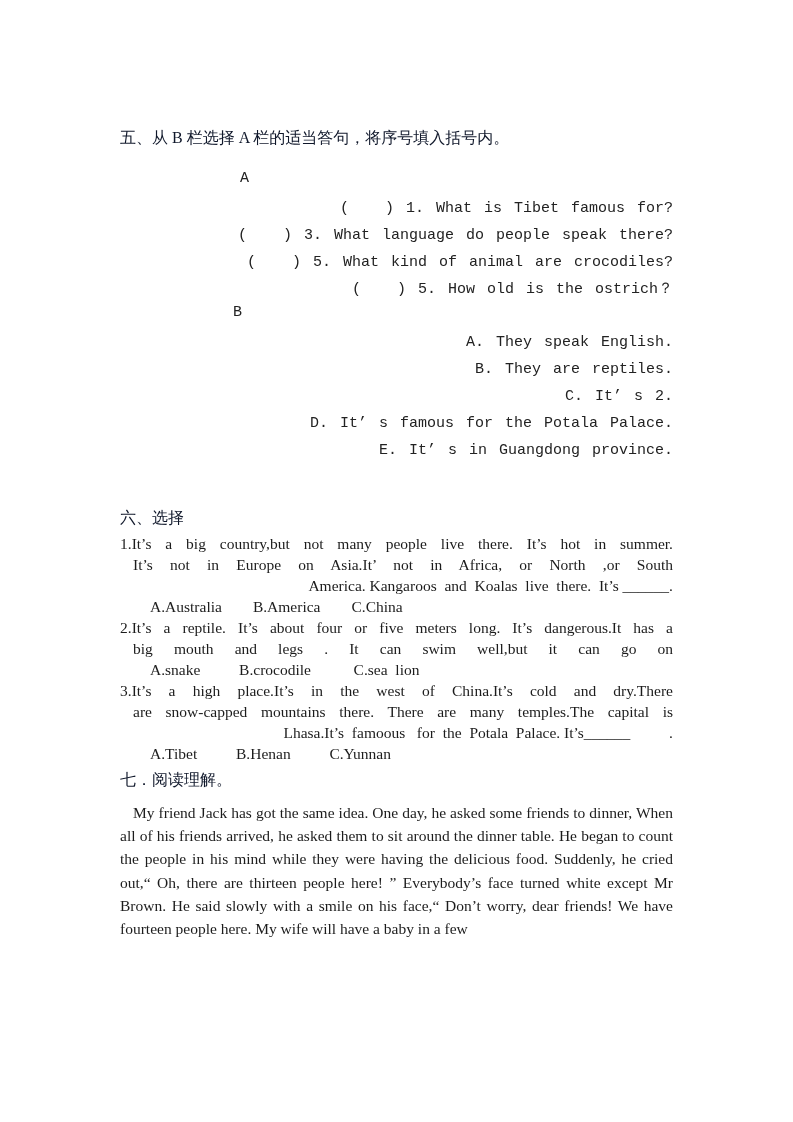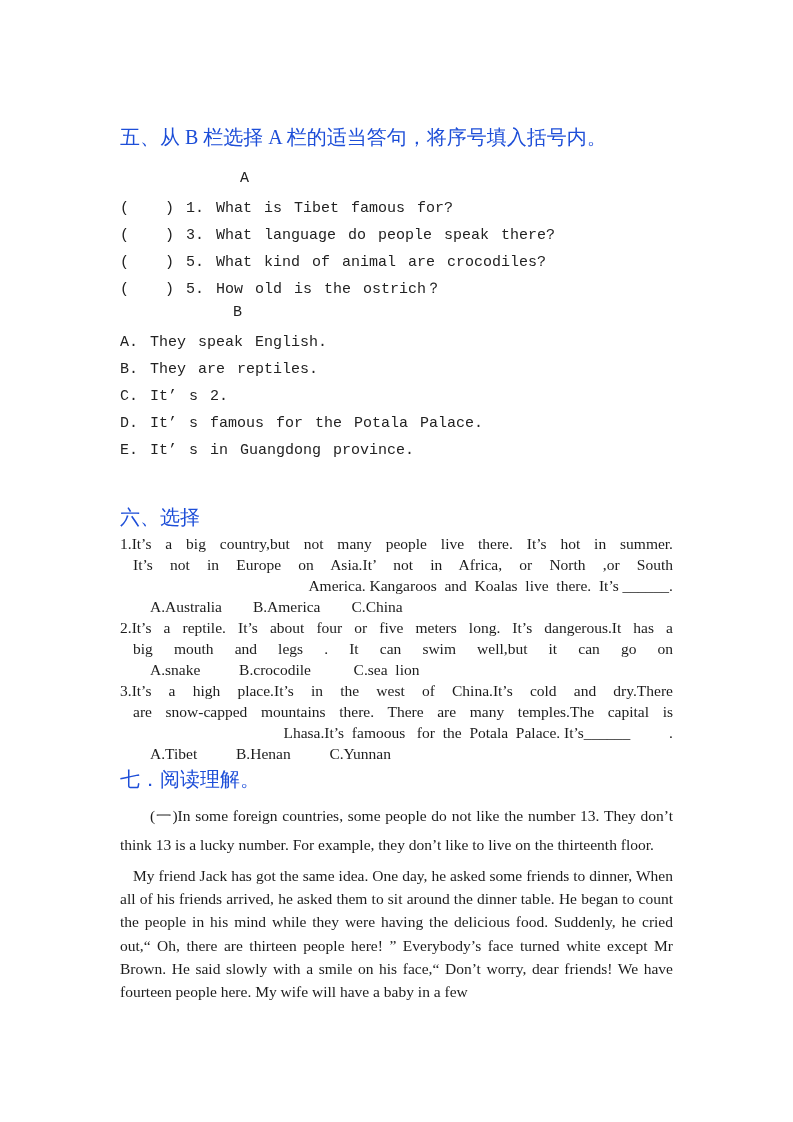--- a/index.html
+++ b/index.html
@@ -13,33 +13,33 @@
     overflow: hidden;
   }
   .content {
     position: absolute;
     top: 128px;
     left: 120px;
     width: 553px;
   }
   .cjk-header {
     font-family: "Liberation Serif", serif;
-    font-size: 20px;
+    font-size: 16px;
     line-height: 19px;
-    color: #1d4ed8;
+    color: #0f172a;
     white-space: pre-wrap;
   }
   .mono {
     font-family: "Liberation Mono", "DejaVu Sans Mono", monospace;
     font-size: 15px;
     color: #222222;
     white-space: pre;
     word-spacing: 3px;
   }
-  .mono-line { line-height: 27px; }
+  .mono-line { line-height: 27px; text-align: right; }
   .col-title-a { margin-left: 120px; line-height: 19px; margin-top: 22px; margin-bottom: 7px; }
   .col-title-b { margin-left: 113px; line-height: 19px; margin-top: 0px; margin-bottom: 7px; }
   .serif {
     font-family: "Liberation Serif", serif;
     font-size: 15.5px;
     color: #1c1c1c;
   }
   .sec6-header { margin-top: 44px; margin-bottom: 6px; }
   .question { margin-top: 0; }
   .qline { line-height: 21px; }
@@ -97,18 +97,17 @@
       <div class="question serif">
         <div class="qline jline">3.It’s a high place.It’s in the west of China.It’s cold and dry.There</div>
         <div class="qline jline q-cont">are snow-capped mountains there. There are many temples.The capital is</div>
         <div class="qline q-cont q-pre">Lhasa.It’s  famoous   for  the  Potala  Palace. It’s______          .</div>
         <div class="qline q-opts">A.Tibet          B.Henan          C.Yunnan</div>
       </div>
     </div>
 
     <div class="section">
       <div class="cjk-header sec7-header">七．阅读理解。</div>
-      <div class="serif para para-1">(一)In some foreign countries, some people do not like the number 13. They don’t think 13 is a lucky number. For example, they don’t like to live on the thirteenth floor.</div>
       <div class="serif para para-2">My friend Jack has got the same idea. One day, he asked some friends to dinner, When all of his friends arrived, he asked them to sit around the dinner table. He began to count the people in his mind while they were having the delicious food. Suddenly, he cried out,“ Oh, there are thirteen people here! ” Everybody’s face turned white except Mr Brown. He said slowly with a smile on his face,“ Don’t worry, dear friends! We have fourteen people here. My wife will have a baby in a few</div>
     </div>
 
   </div>
 </div>
 
 </body></html>

